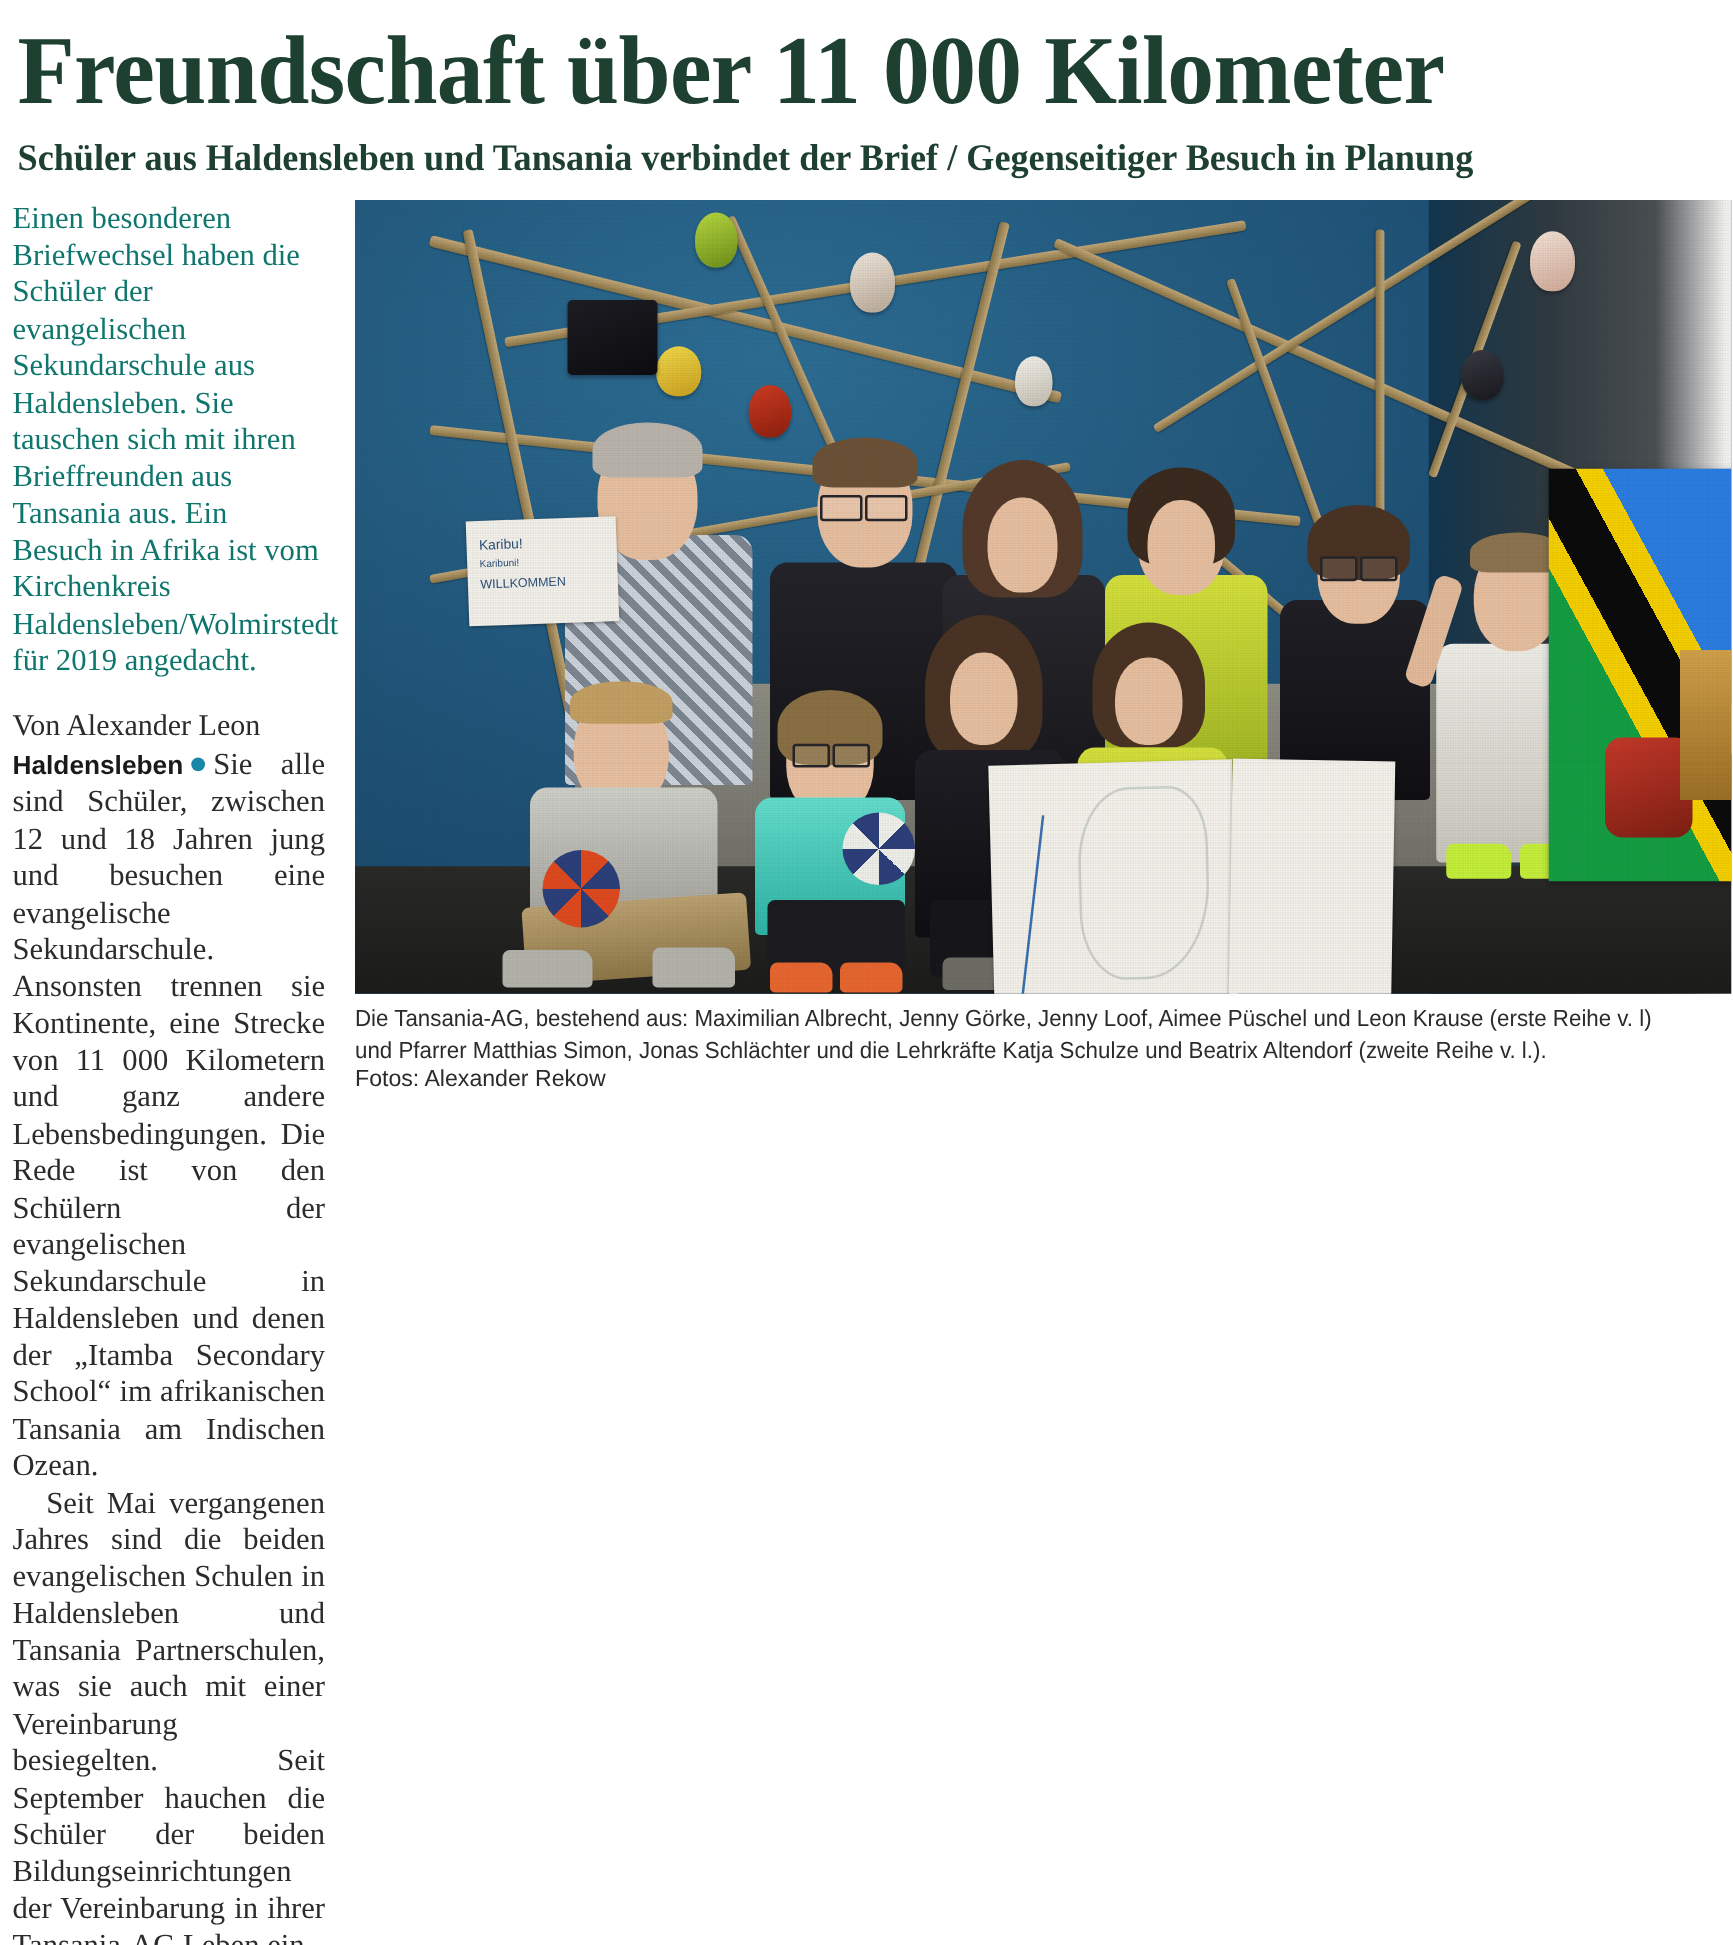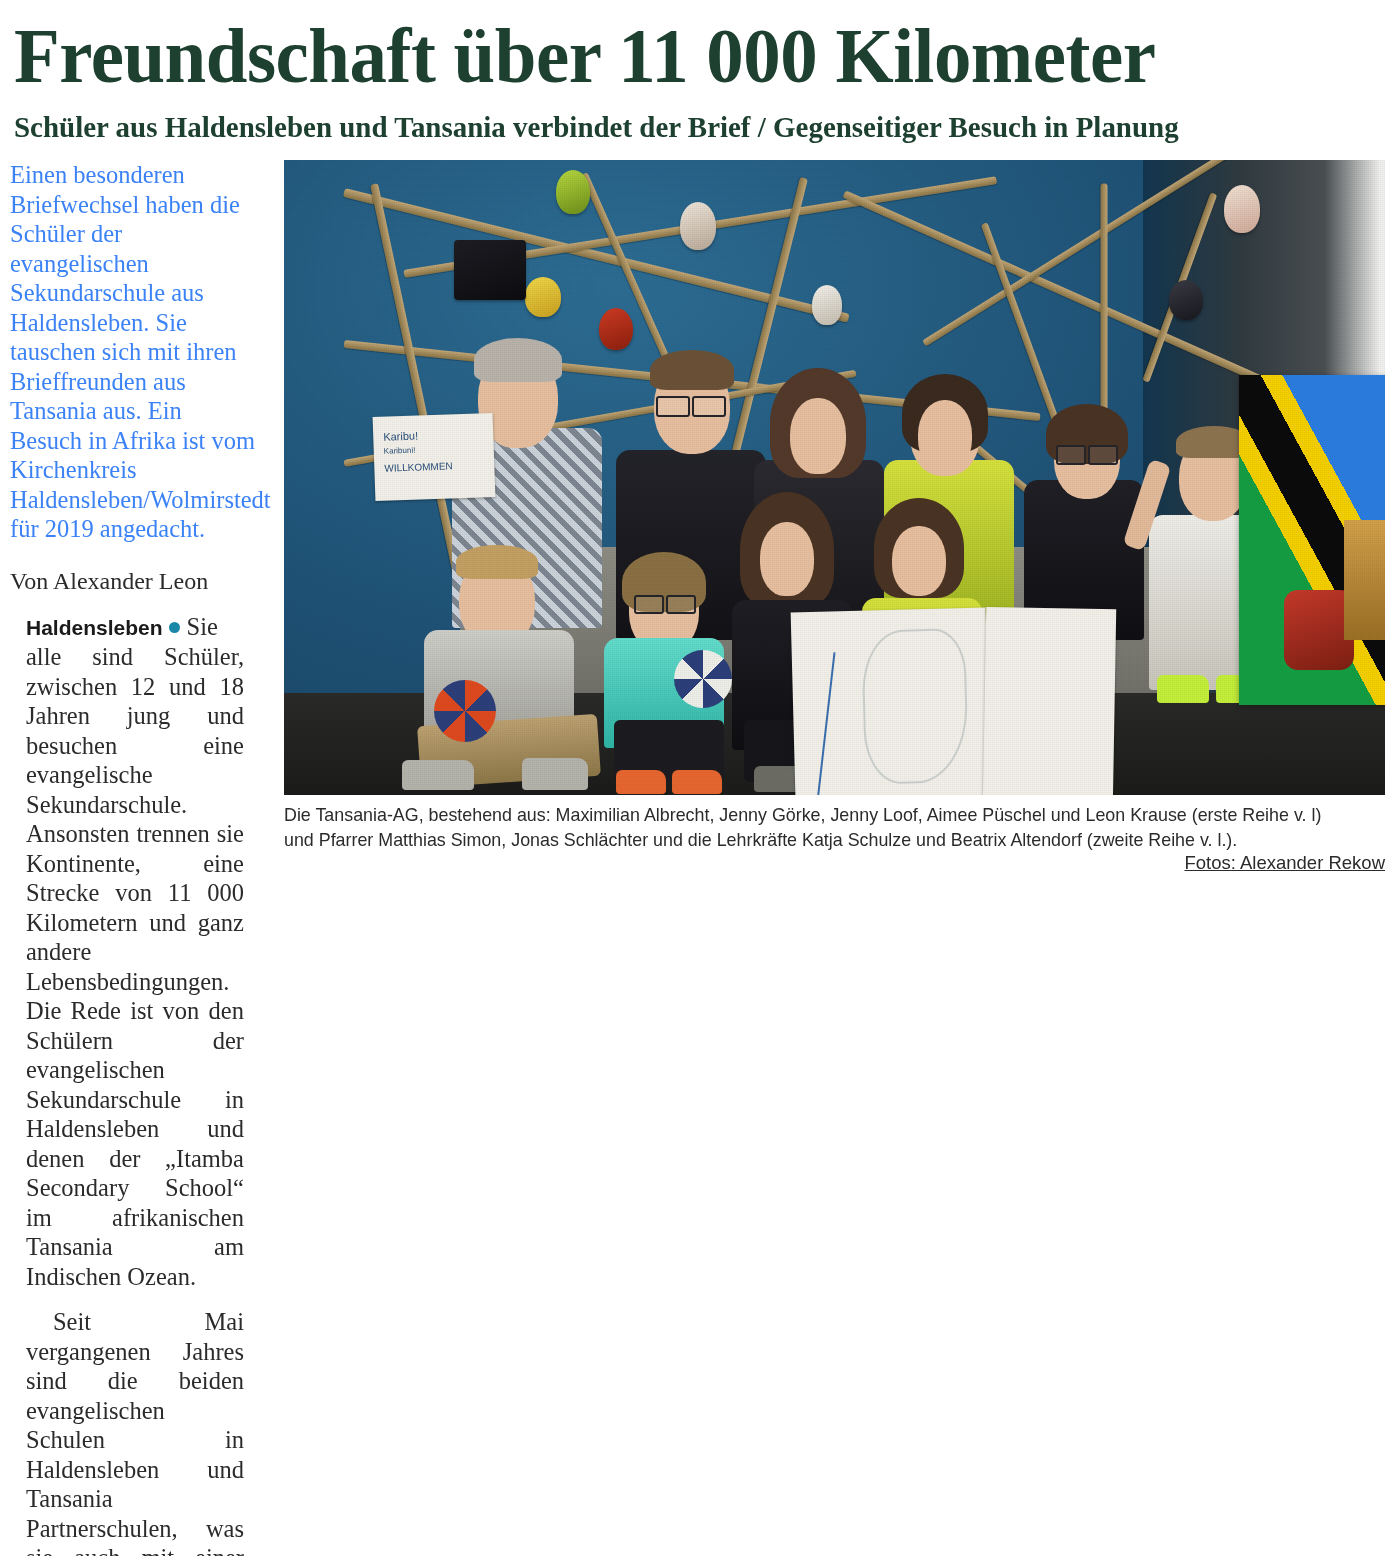--- a/index.html
+++ b/index.html
@@ -59,21 +59,21 @@
   .lead-col {
     width: 262px;
     flex: 0 0 262px;
     padding-right: 12px;
     box-sizing: border-box;
   }
   .lead-text {
     font-size: 24.5px;
     line-height: 29.5px;
     text-align: left;
-    color: #3b82f6;
+    color: #0f766e;
     hyphens: none;
   }
 
   .photo-main-wrap {
     flex: 1 1 auto;
     margin-left: 12px;
   }
 
   
   .photo-main {
@@ -187,32 +187,31 @@
     transform: scaleX(0.965);
     transform-origin: left top;
   }
   .credit {
     font-family: "Liberation Sans", "DejaVu Sans", sans-serif;
     font-size: 18.5px;
     color: #2b2b2b;
   }
   .cap-line2 {
     display: flex;
-    justify-content: flex-end;
+    justify-content: flex-start;
     width: 1101px;
-    text-decoration: underline;
   }
   .body-text {
     font-size: 24.5px;
     line-height: 29.5px;
     text-align: justify;
     color: #2b2b2b;
   }
   .body-text p {
-    margin: 16px;
+    margin: 0;
     text-indent: 1.1em;
   }
   .body-text p.no-indent { text-indent: 0; }
 
   .dateline {
     font-family: "Liberation Sans", "DejaVu Sans", sans-serif;
     font-weight: bold;
     font-size: 21px;
     color: #1a1a1a;
   }

